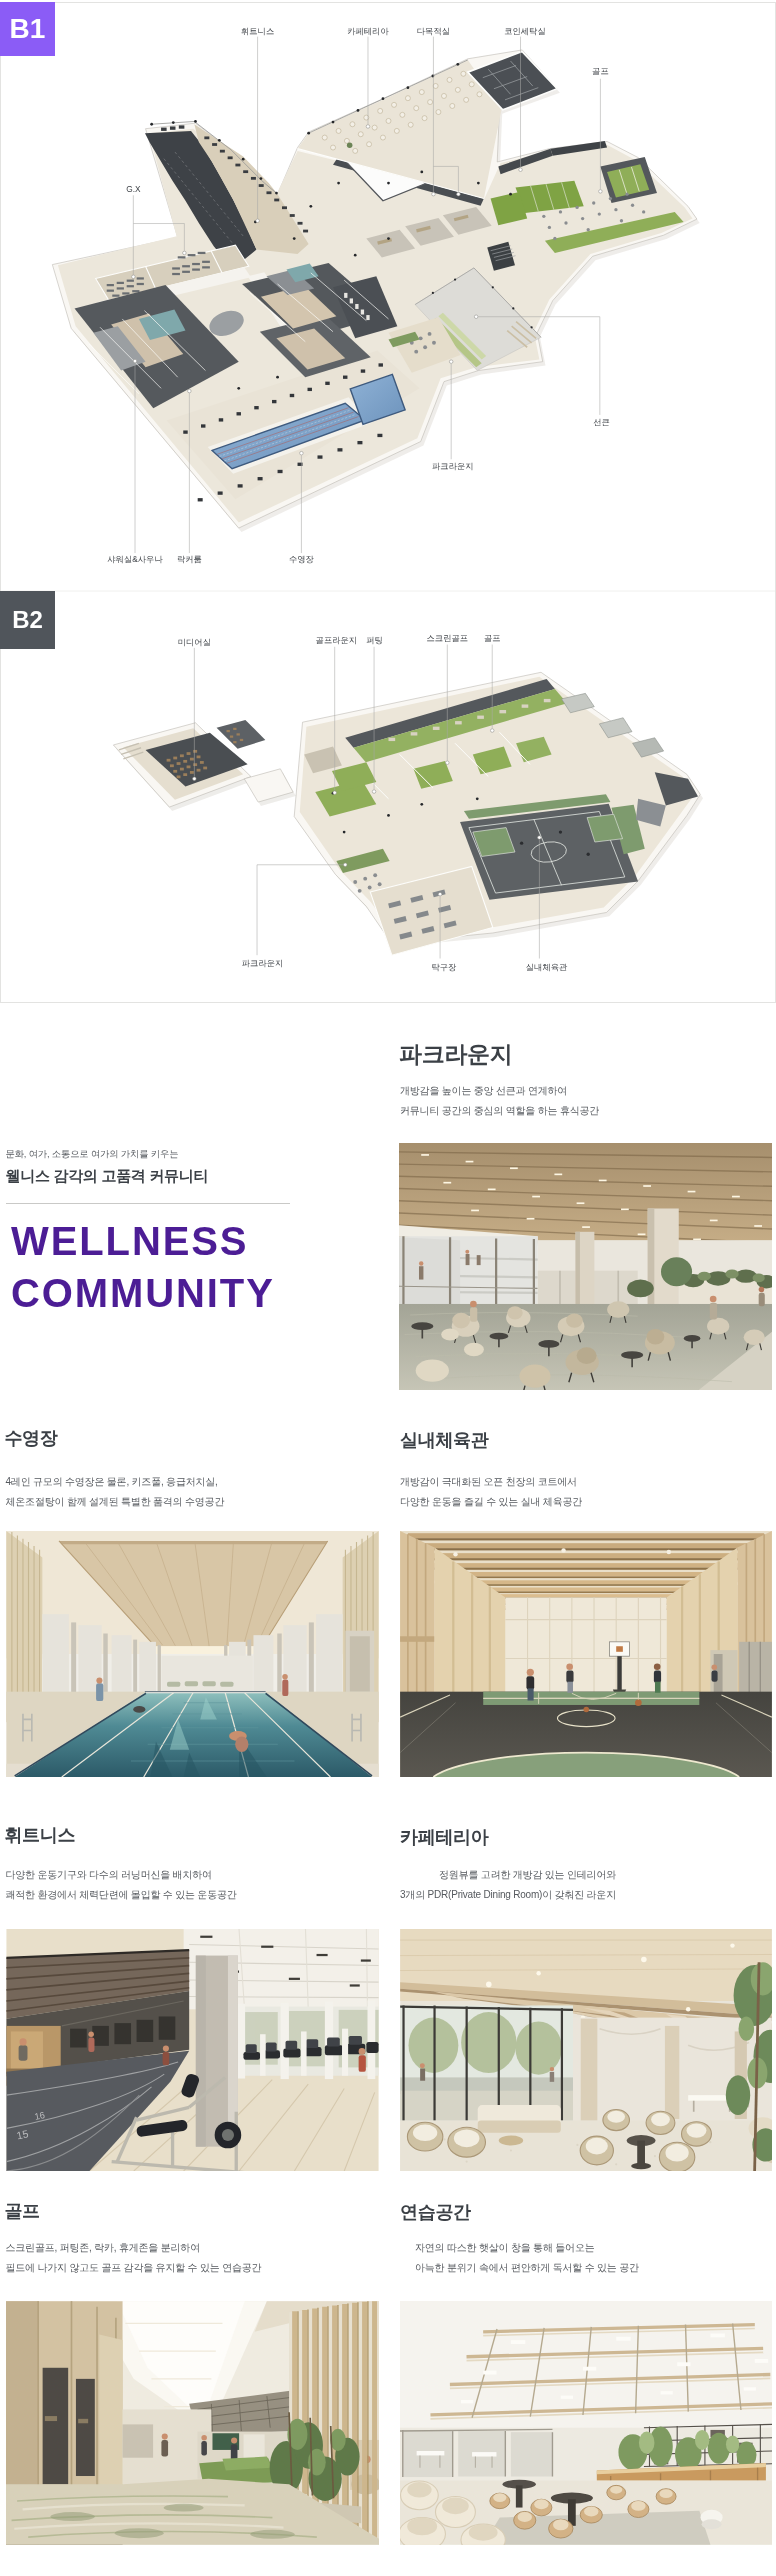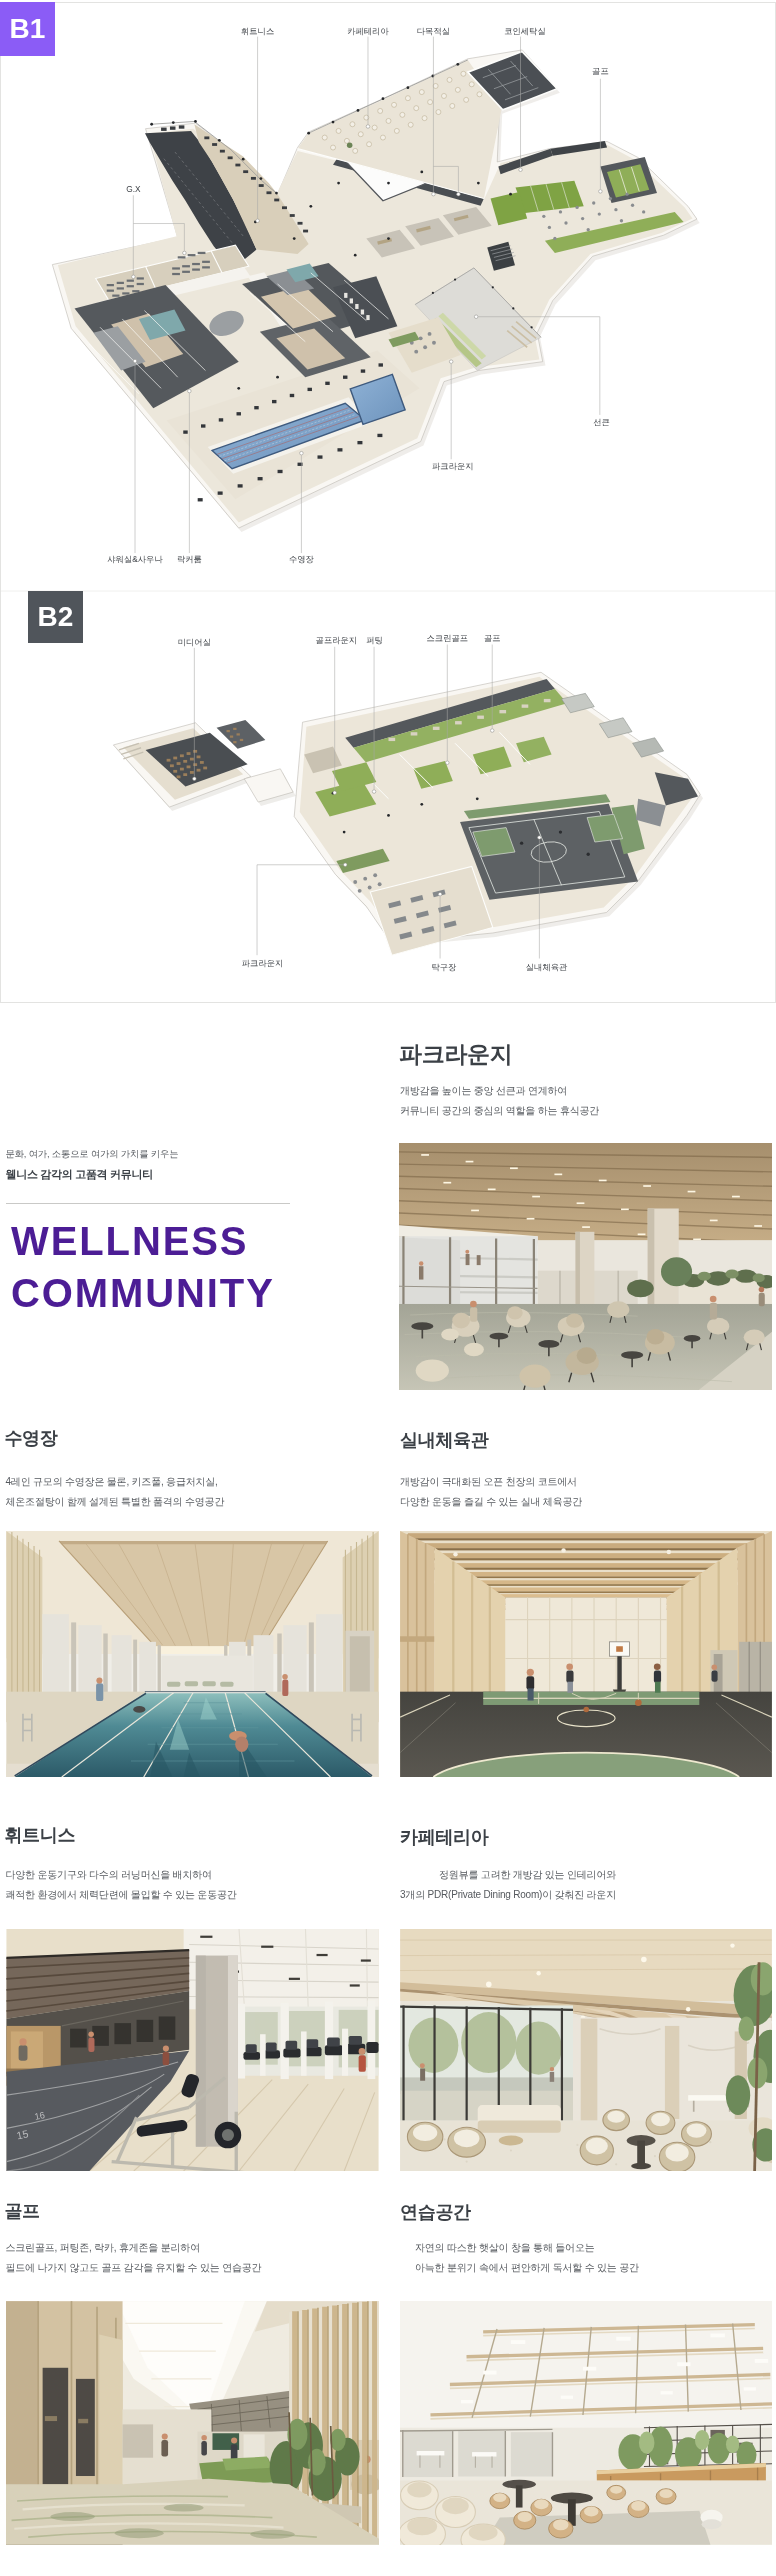--- a/index.html
+++ b/index.html
@@ -487,25 +487,25 @@
 <text x="806" y="1156">스크린골프</text>
 <text x="887" y="1156">골프</text>
 <text x="473" y="1742">파크라운지</text>
 <text x="800" y="1748">탁구장</text>
 <text x="985" y="1748">실내체육관</text>
 </g>
 </svg>
 
 <div class="abs" style="left:0;top:2.2px;width:55px;height:54px;background:#8b5cf6;color:#fff;font-weight:700;font-size:28px;display:flex;align-items:center;justify-content:center;">B1</div>
 
-<div class="abs" style="left:0;top:591px;width:55px;height:52px;background:#50555b;color:#fff;font-weight:700;font-size:28px;display:flex;align-items:center;justify-content:center;margin-left:28px;">B2</div>
+<div class="abs" style="left:0;top:591px;width:55px;height:58px;background:#50555b;color:#fff;font-weight:700;font-size:24px;display:flex;align-items:center;justify-content:center;">B2</div>
 
 <div class="abs" style="left:5.5px;top:1148px;font-size:9.4px;color:#5a5e63;letter-spacing:-0.2px;">문화, 여가, 소통으로 여가의 가치를 키우는</div>
 
-<div class="abs" style="left:5.5px;top:1167px;font-size:11px;font-weight:700;color:#3b4046;letter-spacing:-0.3px;">웰니스 감각의 고품격 커뮤니티</div>
+<div class="abs" style="left:5.5px;top:1167px;font-size:15px;font-weight:700;color:#3b4046;letter-spacing:-0.3px;">웰니스 감각의 고품격 커뮤니티</div>
 
 <div class="abs" style="left:5.5px;top:1203px;width:284px;height:0.6px;background:#c9c9c7;"></div>
 
 <div class="abs" style="left:11px;top:1215px;font-size:40px;font-weight:700;color:#4c1d95;letter-spacing:1.9px;line-height:52px;">WELLNESS<br>COMMUNITY</div>
 
 <div class="abs" style="left:399px;top:1039px;font-size:23px;font-weight:700;color:#3b4046;letter-spacing:-0.3px;">파크라운지</div>
 
 <div class="abs desc" style="left:400px;top:1081px;">개방감을 높이는 중앙 선큰과 연계하여<br>커뮤니티 공간의 중심의 역할을 하는 휴식공간</div>
 
 <div class="abs" style="left:399px;top:1143px;"><svg width="373" height="247" viewBox="0 0 672 445">

